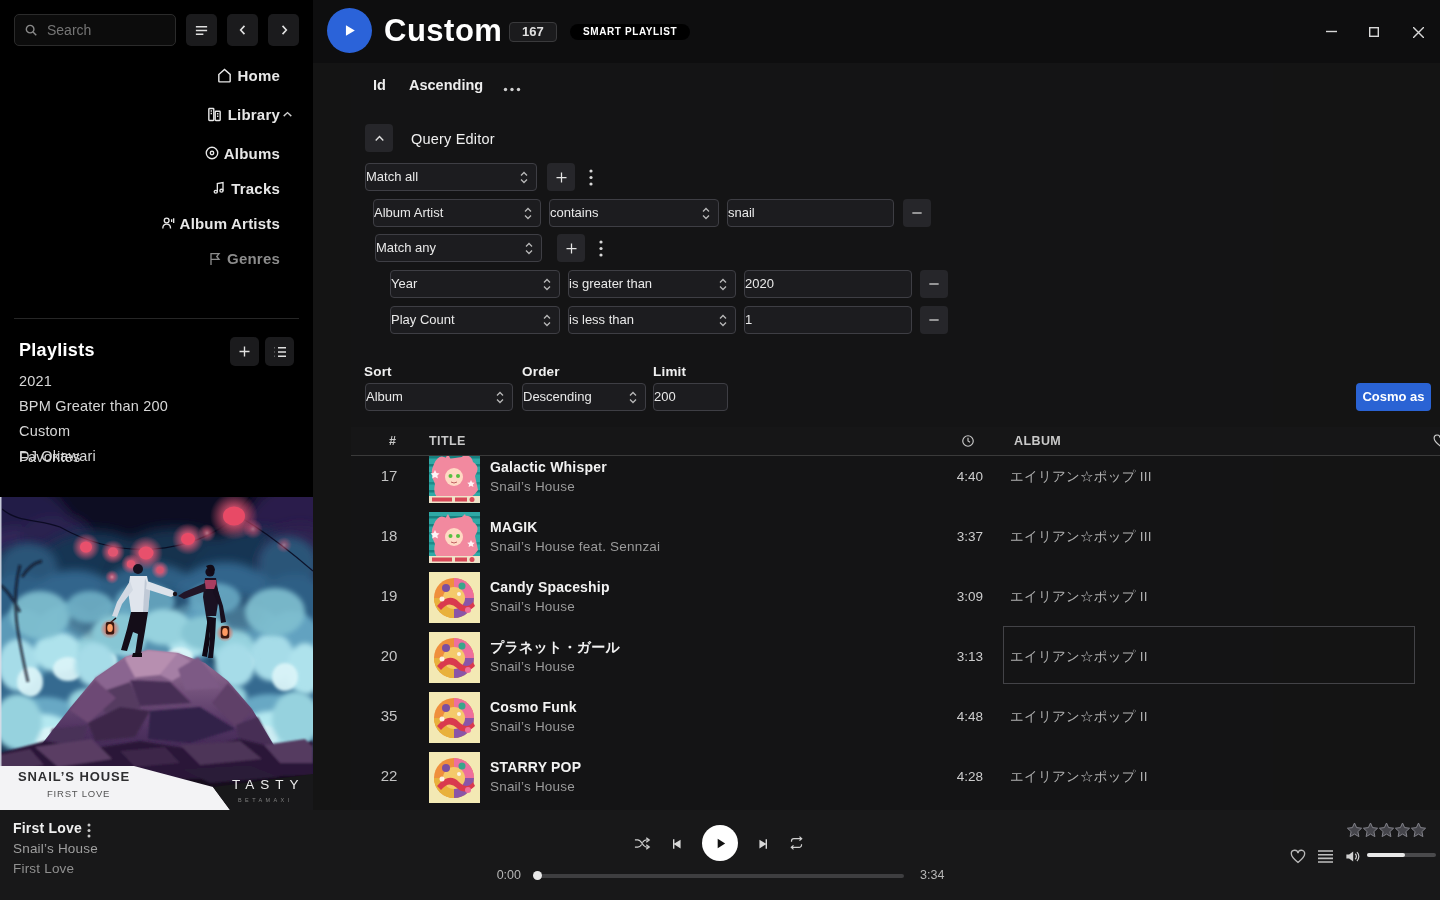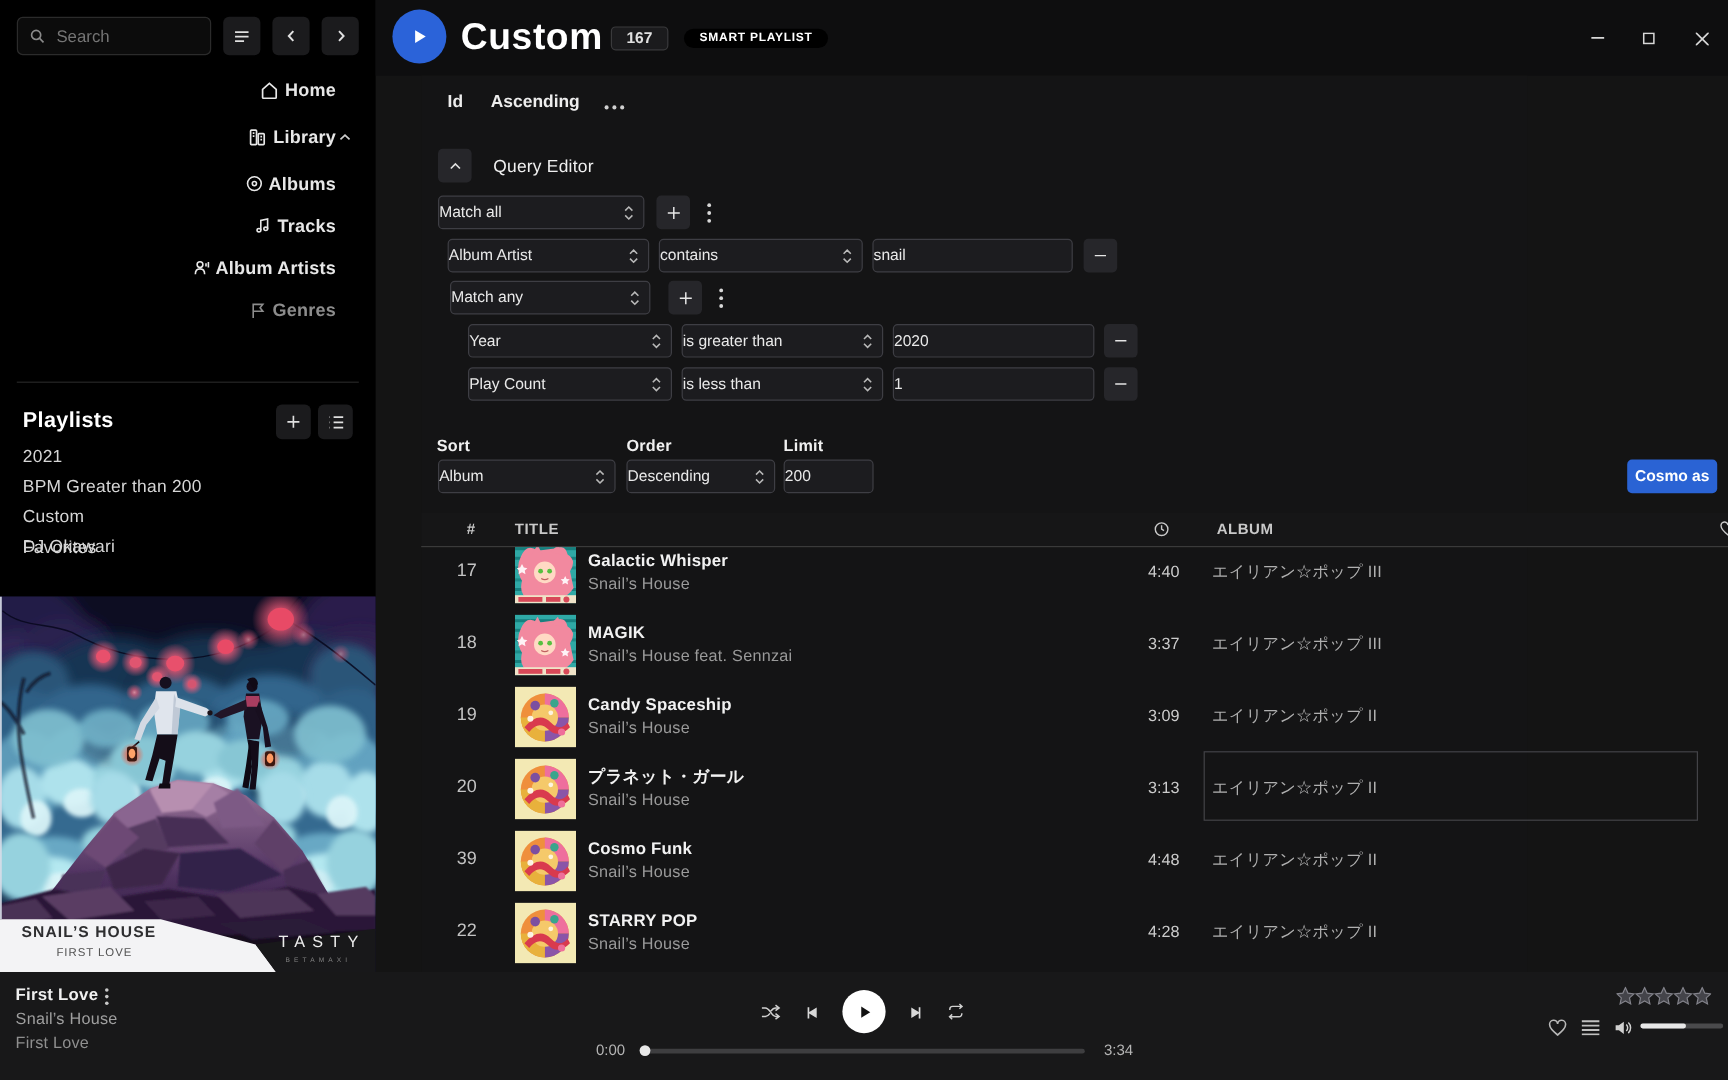--- a/index.html
+++ b/index.html
@@ -560,21 +560,21 @@
 <circle cx="17" cy="16" r="4" fill="#7c4fa0"></circle>
             <circle cx="33" cy="14" r="3.5" fill="#3aa58c"></circle>
 <circle cx="39" cy="38" r="3" fill="#ef6f9a"></circle>
             <circle cx="13" cy="27" r="2.5" fill="#fff" opacity=".85"></circle>
 <circle cx="30" cy="22" r="2" fill="#fff" opacity=".8"></circle>
 </svg></div>
 <div class="rtitle" style="top:183px">プラネット・ガール</div>
 <div class="rartist" style="top:203px">Snail’s House</div>
 <div class="rdur" style="top:193px">3:13</div>
 <div class="ralbum" style="top:193px">エイリアン☆ポップ II</div>
-<div class="rownum" style="top:252px">39</div>
+<div class="rownum" style="top:252px">35</div>
 <div class="thumb" style="top:235.5px"><svg width="51" height="51" viewBox="0 0 51 51">
 <rect width="51" height="51" fill="#f3e9b4"></rect>
 <circle cx="25" cy="26" r="20" fill="#ef8f3c"></circle>
 <path d="M25 6 A20 20 0 0 1 45 26 L25 26 Z" fill="#ee6f9d"></path>
 <path d="M45 26 A20 20 0 0 1 25 46 L25 26 Z" fill="#8a55a8"></path>
 <path d="M25 46 A20 20 0 0 1 5 26 L25 26 Z" fill="#e8b13c"></path>
 <circle cx="25" cy="26" r="11" fill="#f5c96a"></circle>
 <path d="M8 34 Q20 20 30 30 Q38 38 44 30 L46 34 Q36 44 28 36 Q20 28 12 38 Z" fill="#d93a4e"></path>
 <circle cx="17" cy="16" r="4" fill="#7c4fa0"></circle>
             <circle cx="33" cy="14" r="3.5" fill="#3aa58c"></circle>

